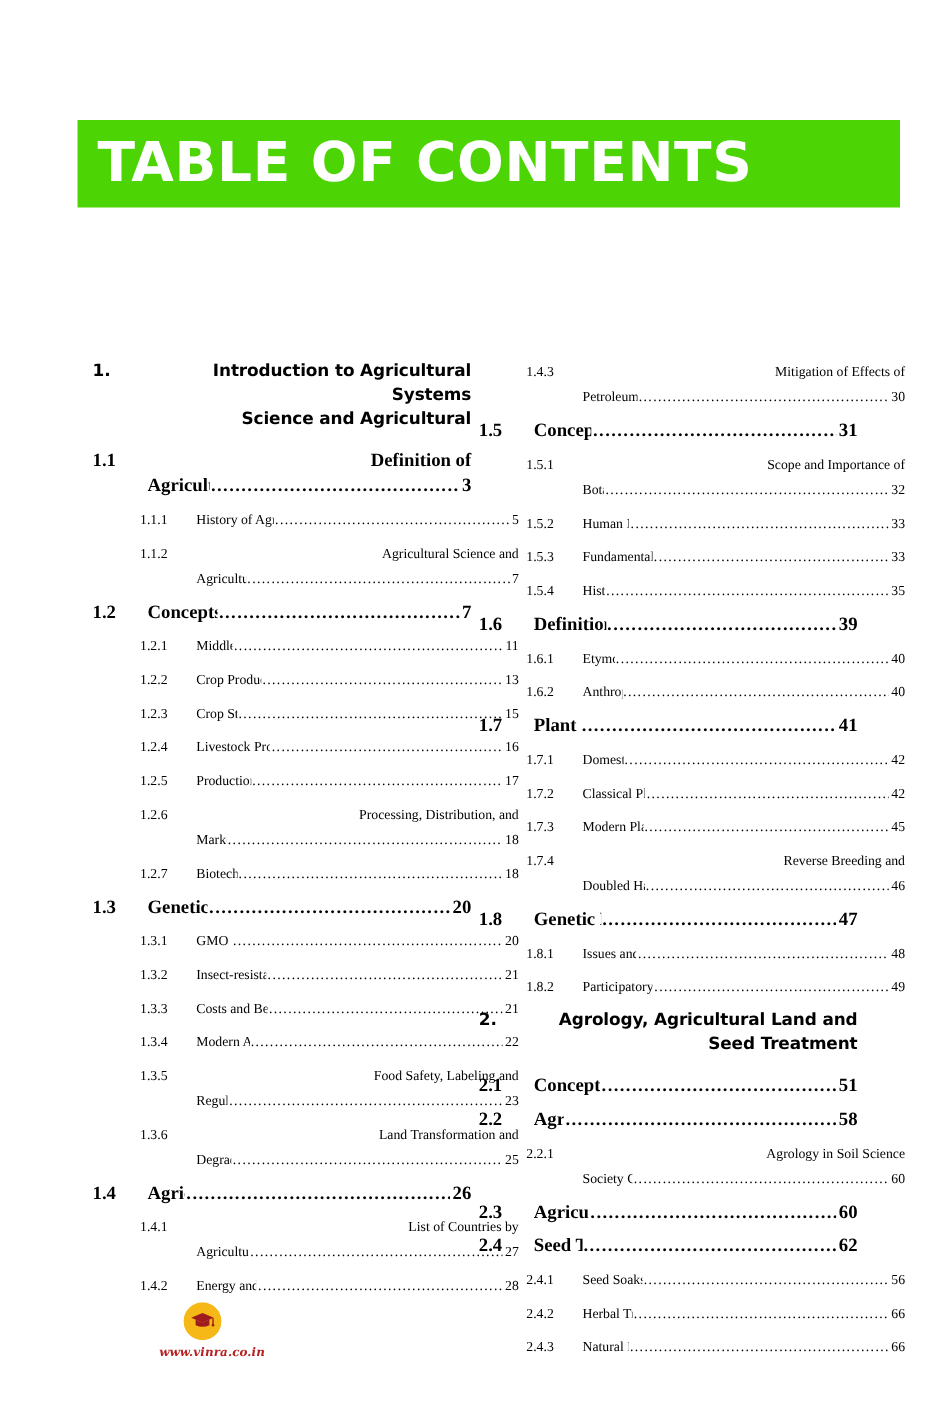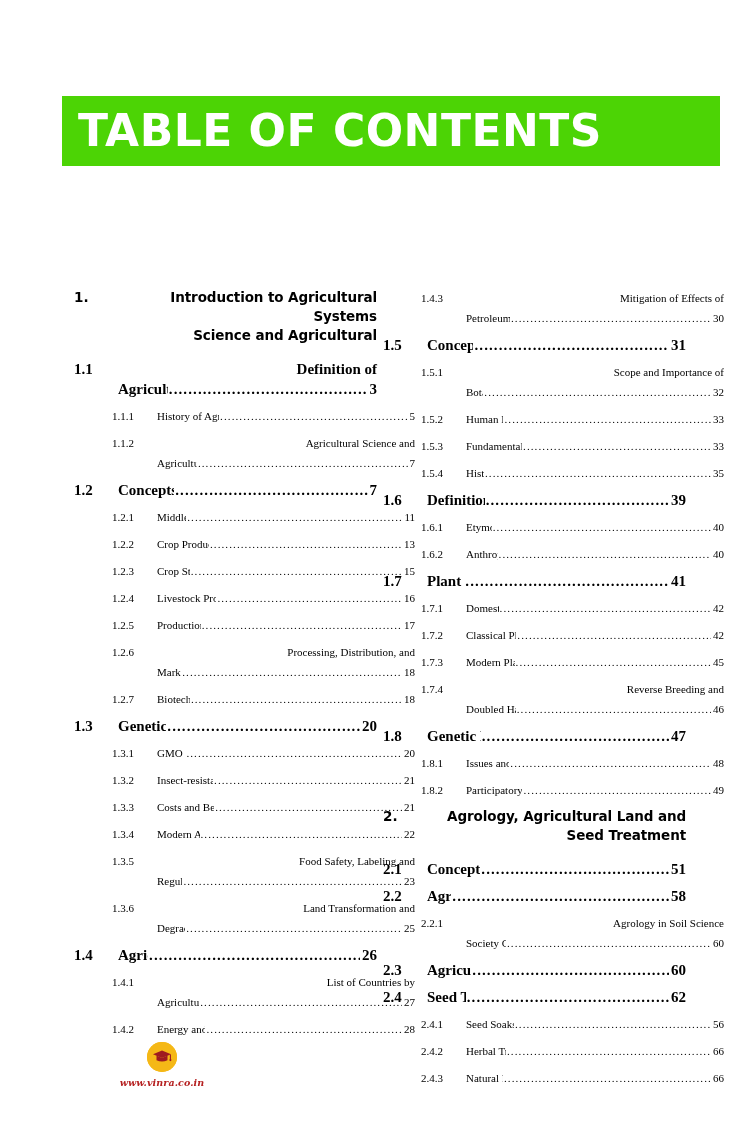--- a/index.html
+++ b/index.html
@@ -153,20 +153,21 @@
   #logo-badge svg { display: block; }
   #footer-url {
     margin-top: 5px;
     font-family: "DejaVu Serif", serif;
     font-weight: bold;
     font-style: italic;
     font-size: 9.5px;
     color: #B52020;
     letter-spacing: 0.1px;
     white-space: nowrap;
+    text-align: right;
   }
 </style>
 </head>
 <body>
 
 <div id="banner">
   <div id="banner-title">TABLE OF CONTENTS</div>
 </div>
 
 <div id="toc-body">

